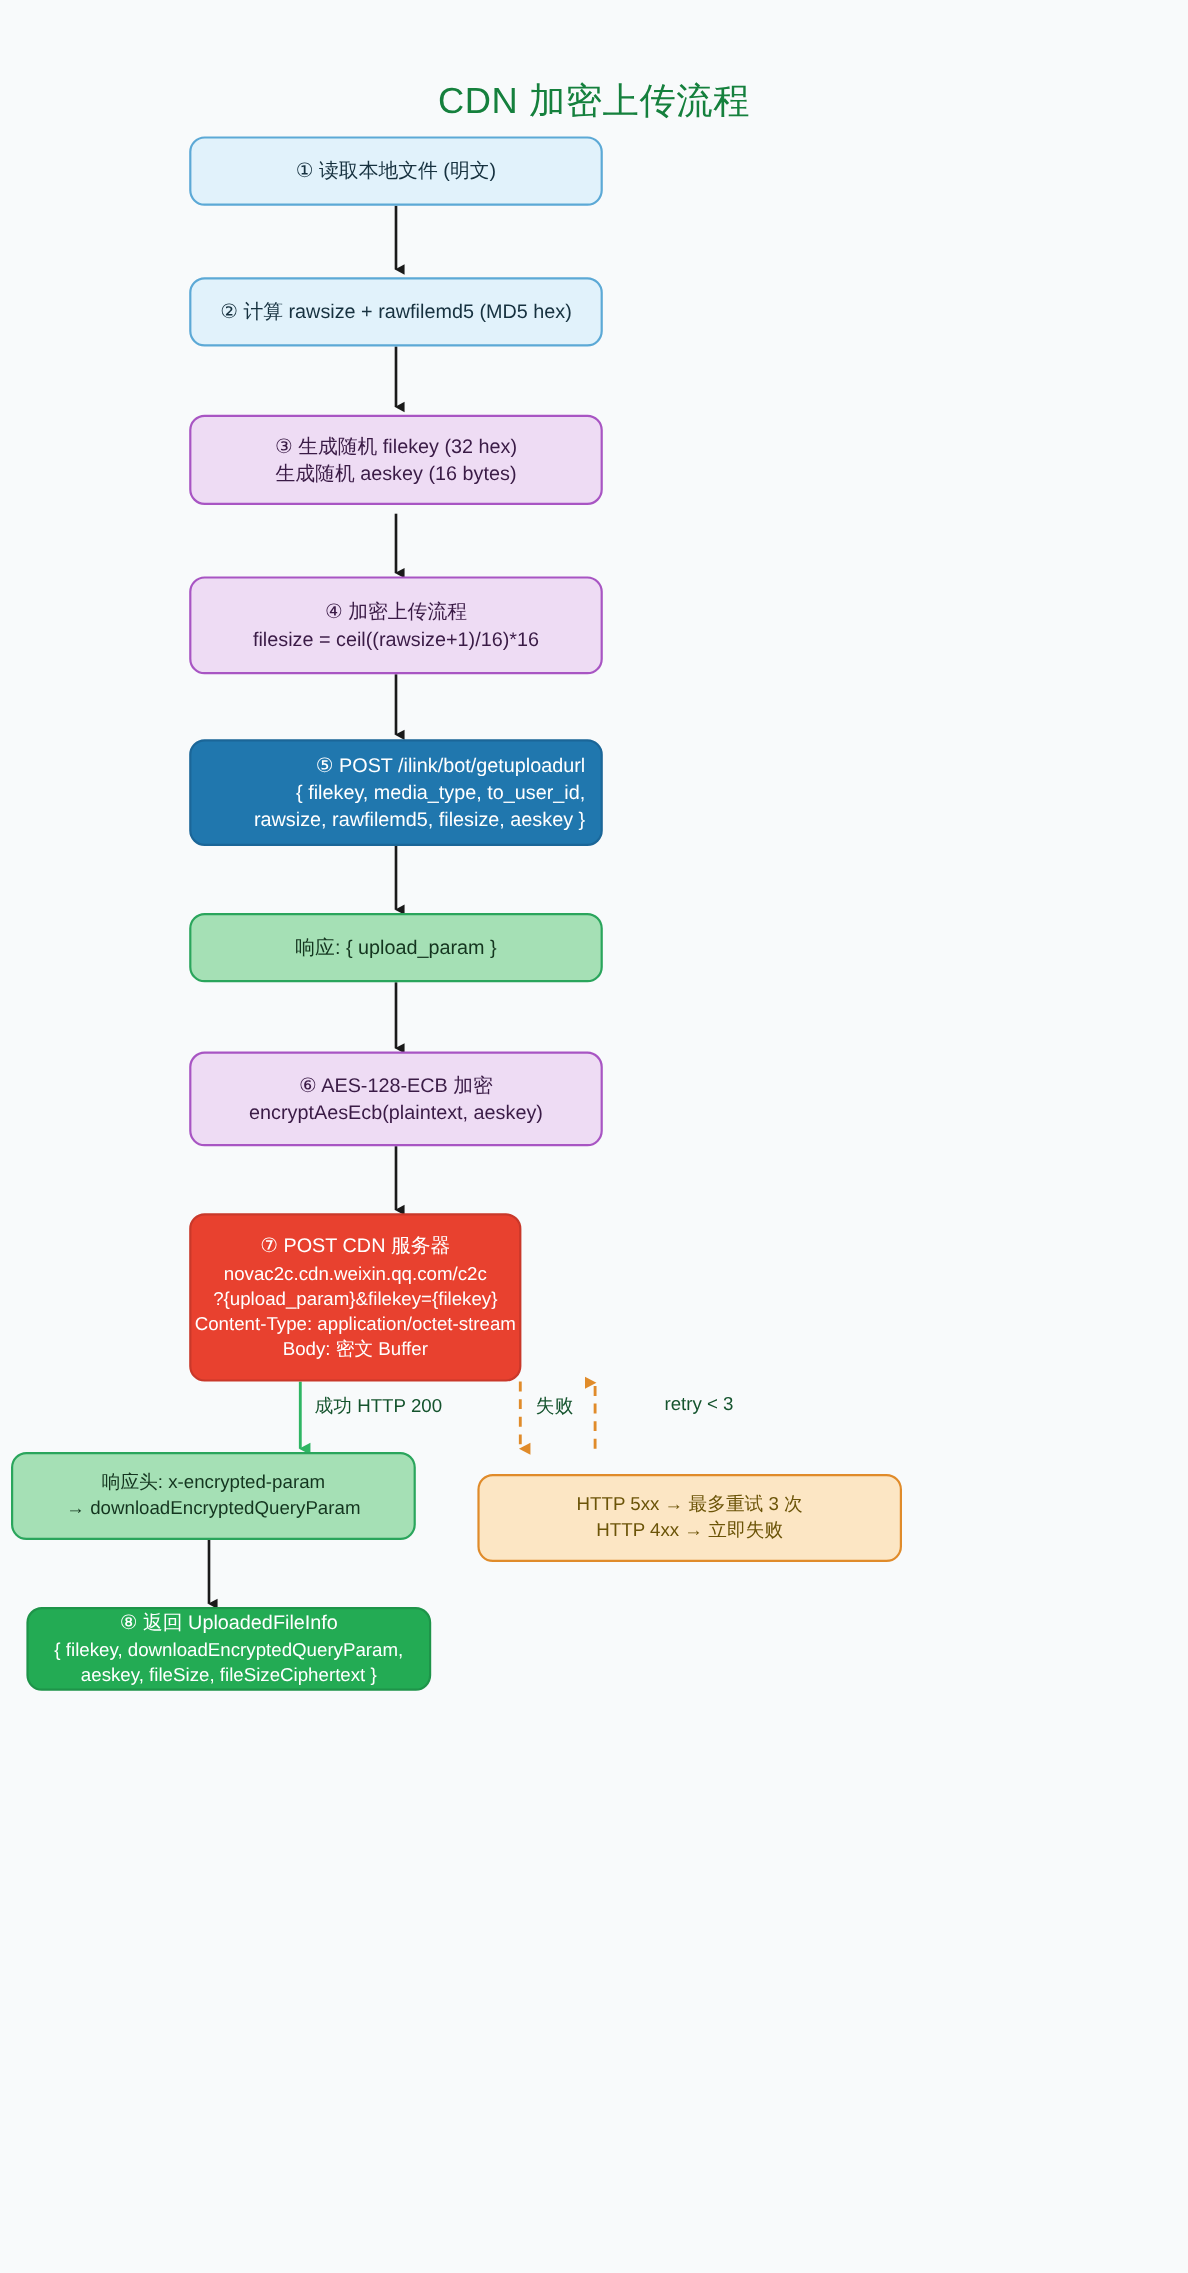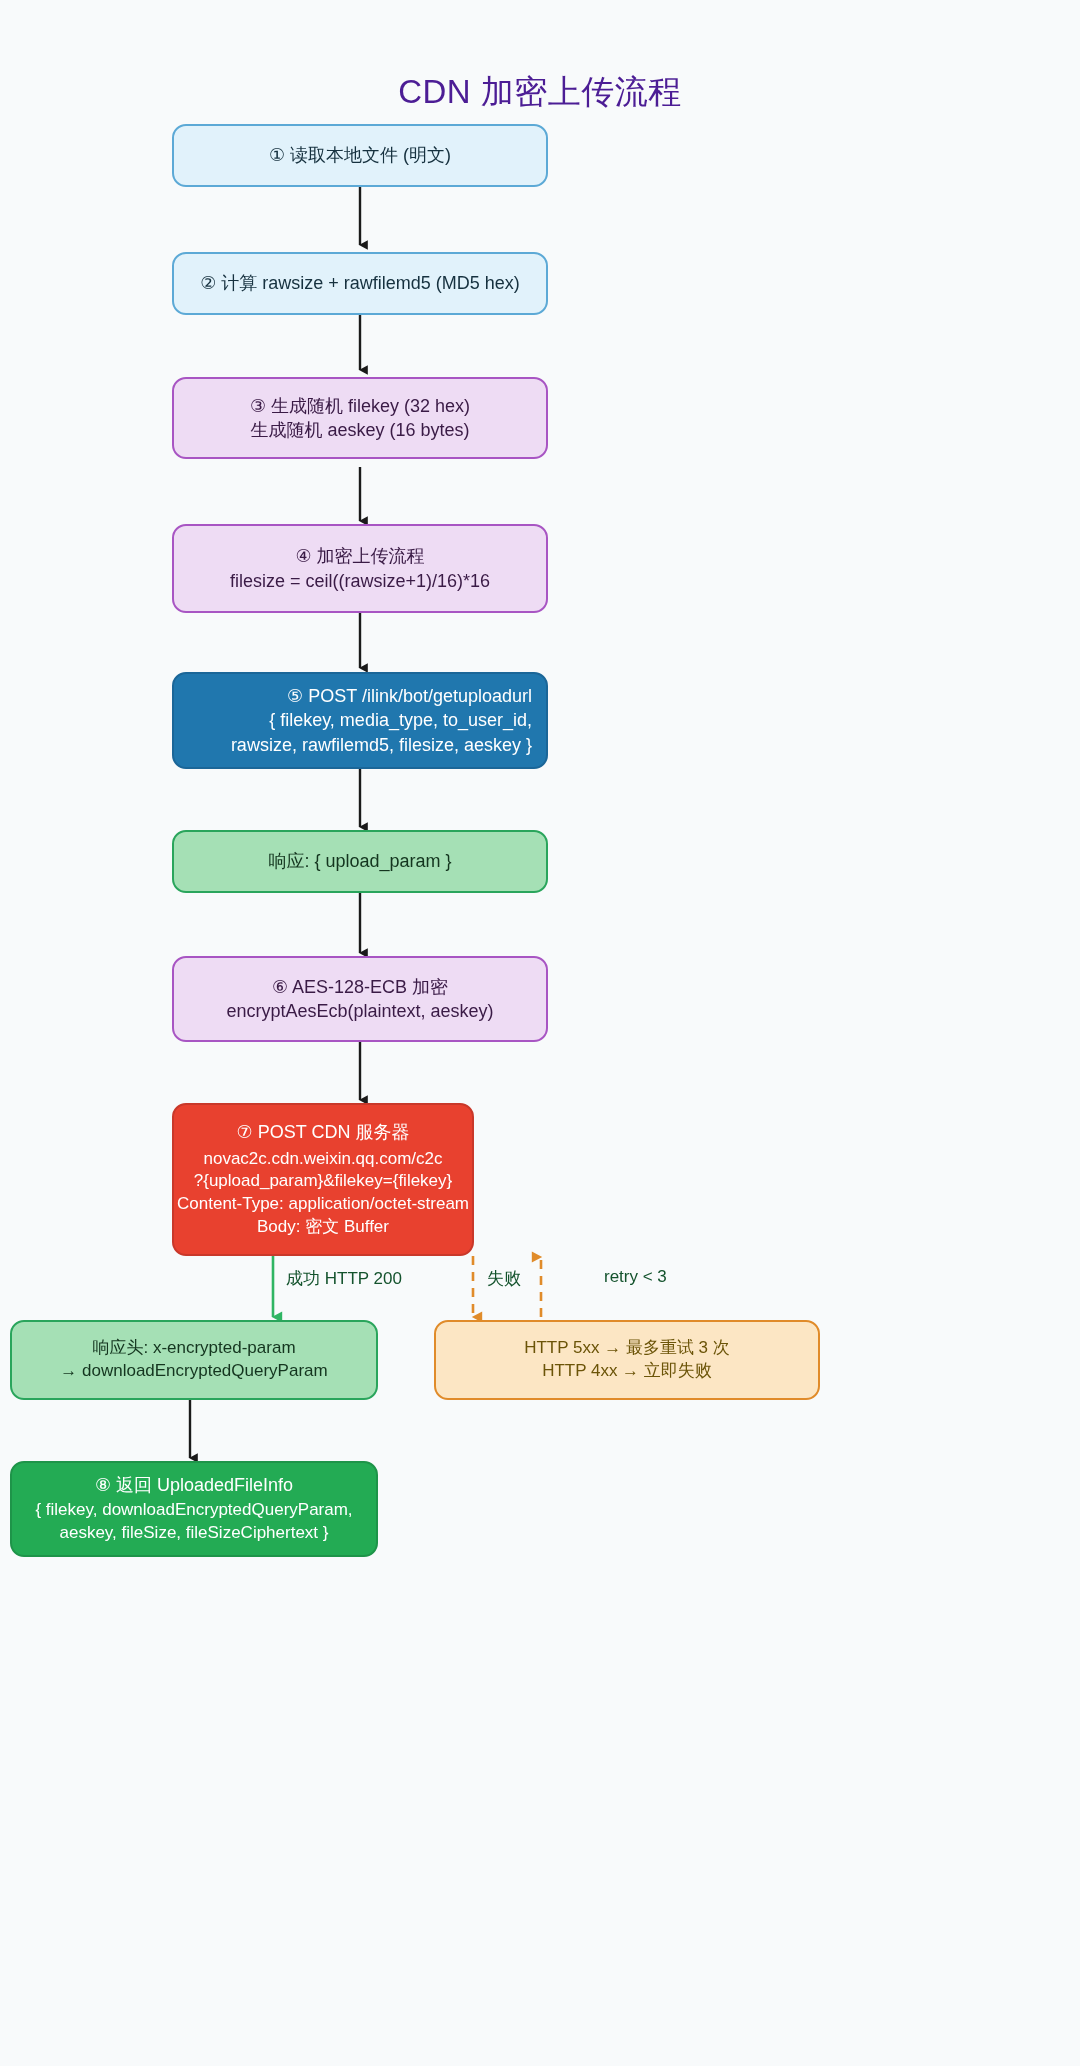--- a/index.html
+++ b/index.html
@@ -27,21 +27,21 @@
     pointer-events: none;
   }
 
   .title {
     position: absolute;
     left: 0;
     top: 70px;
     width: 1080px;
     text-align: center;
     font-size: 33px;
-    color: #4c1d95;
+    color: #15803d;
     letter-spacing: 0.5px;
     white-space: nowrap;
   }
 
   .node {
     position: absolute;
     box-sizing: border-box;
     border-radius: 14px;
     border-width: 2px;
     border-style: solid;
@@ -87,20 +87,21 @@
   .n-red {
     background: #e8412f;
     border-color: #c9382a;
     color: #ffffff;
   }
   
   .n-orange {
     background: #fce6c4;
     border-color: #e08b2a;
     color: #6b5408;
+    margin-top: 20px;
   }
   
   .n-greensolid {
     background: #23ab54;
     border-color: #1e9449;
     color: #ffffff;
   }
 
   .edge-label {
     position: absolute;
@@ -199,21 +200,21 @@
   <div class="node n-green" style="left:10px; top:1320px; width:368px; height:80px; font-size:17px;">
     <span class="ln">响应头: x-encrypted-param</span>
     <span class="ln">→ downloadEncryptedQueryParam</span>
   </div>
 
   <div class="node n-orange" style="left:434px; top:1320px; width:386px; height:80px; font-size:17px;">
     <span class="ln">HTTP 5xx → 最多重试 3 次</span>
     <span class="ln">HTTP 4xx → 立即失败</span>
   </div>
 
-  <div class="node n-greensolid" style="left:10px; top:1461px; width:368px; height:96px; font-size:17px;text-align:right;">
+  <div class="node n-greensolid" style="left:24px; top:1461px; width:368px; height:76px; font-size:17px;text-align:right;">
     <span class="ln" style="font-size:18px; margin-bottom:2px;">⑧ 返回 UploadedFileInfo</span>
     <span class="ln">{ filekey, downloadEncryptedQueryParam,</span>
     <span class="ln">aeskey, fileSize, fileSizeCiphertext }</span>
   </div>
 
   <div class="edge-label" style="left:286px; top:1267px;">成功 HTTP 200</div>
 
   <div class="edge-label" style="left:487px; top:1267px;">失败</div>
 
   <div class="edge-label" style="left:604px; top:1267px;">retry &lt; 3</div>

